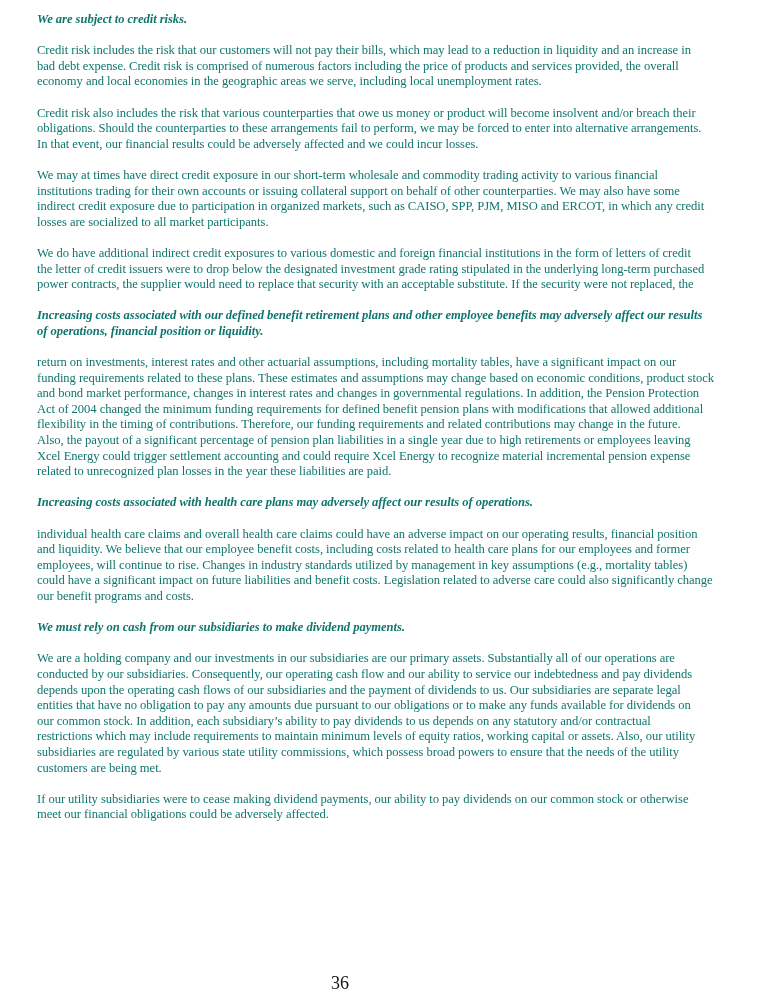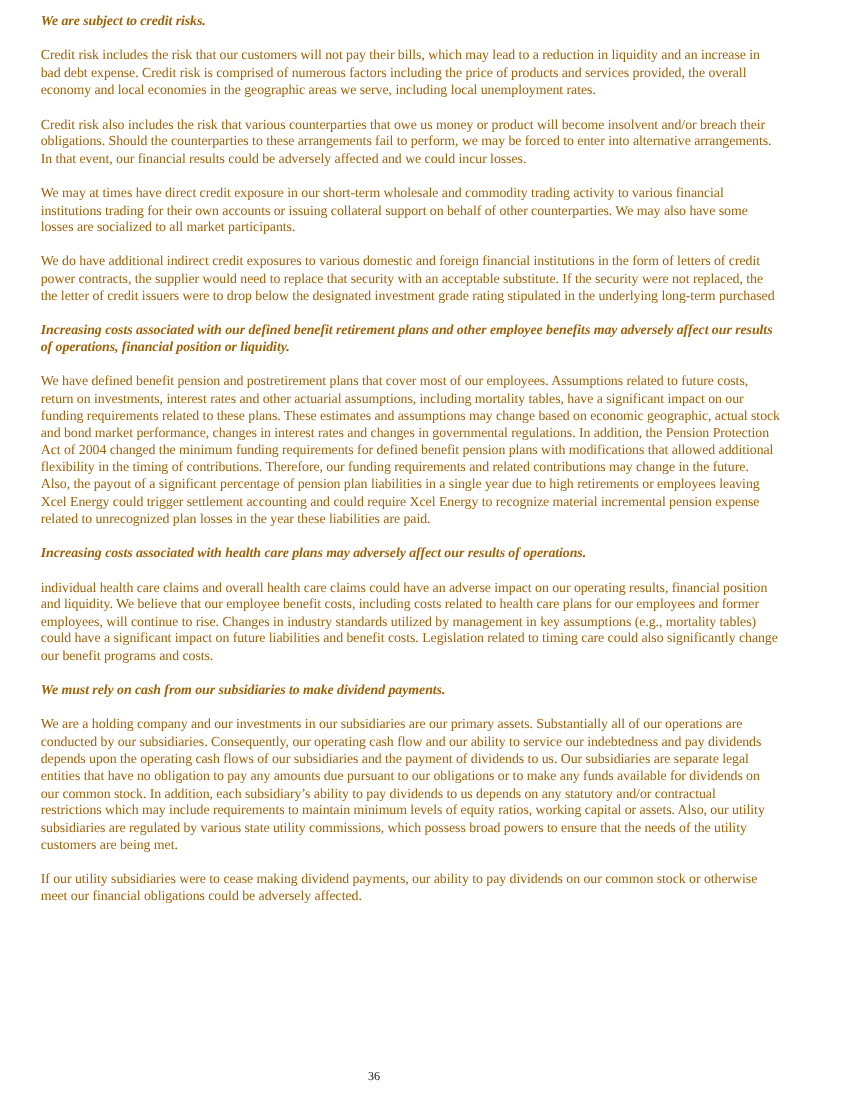--- a/index.html
+++ b/index.html
@@ -1,28 +1,28 @@
 <!DOCTYPE html>
 <html><head>
 <meta charset="utf-8">
 <style>
   html, body { margin: 0; padding: 0; background: #ffffff; }
   body { width: 768px; height: 1000px; position: relative; overflow: hidden; }
   .page {
     position: absolute; left: 37px; top: 12px; width: 712px;
     font-family: "Liberation Serif", "DejaVu Serif", serif;
-    font-size: 12.6px; line-height: 15.6px; color: #a16207;
+    font-size: 12.6px; line-height: 15.6px; color: #0f766e;
     letter-spacing: -0.05px;
   }
   .heading { font-weight: bold; font-style: italic; margin: 0 0 15.6px 0; }
   .para { margin: 0 0 15.6px 0; }
   .line { display: block; white-space: nowrap; }
   .page-number {
     position: absolute; left: 0; width: 680px; top: 973px; text-align: center;
-    font-family: "Liberation Serif", "DejaVu Serif", serif; font-size: 11px; color: #111111;
+    font-family: "Liberation Serif", "DejaVu Serif", serif; font-size: 18px; color: #111111;
   }
 </style>
 </head>
 <body>
 
 <div class="page">
 
   <div class="section">
     <p class="heading">
       <span class="line">We are subject to credit risks.</span>
@@ -33,56 +33,56 @@
       <span class="line">economy and local economies in the geographic areas we serve, including local unemployment rates.</span>
     </p>
     <p class="para">
       <span class="line">Credit risk also includes the risk that various counterparties that owe us money or product will become insolvent and/or breach their</span>
       <span class="line">obligations.  Should the counterparties to these arrangements fail to perform, we may be forced to enter into alternative arrangements.</span>
       <span class="line">In that event, our financial results could be adversely affected and we could incur losses.</span>
     </p>
     <p class="para">
       <span class="line">We may at times have direct credit exposure in our short-term wholesale and commodity trading activity to various financial</span>
       <span class="line">institutions trading for their own accounts or issuing collateral support on behalf of other counterparties.  We may also have some</span>
+      <span class="line">indirect credit exposure due to participation in organized markets, such as CAISO, SPP, PJM, MISO and ERCOT, in which any credit</span>
       <span class="line">losses are socialized to all market participants.</span>
     </p>
     <p class="para">
       <span class="line">We do have additional indirect credit exposures to various domestic and foreign financial institutions in the form of letters of credit</span>
+      <span class="line">the letter of credit issuers were to drop below the designated investment grade rating stipulated in the underlying long-term purchased</span>
       <span class="line">power contracts, the supplier would need to replace that security with an acceptable substitute.  If the security were not replaced, the</span>
-      <span class="line">the letter of credit issuers were to drop below the designated investment grade rating stipulated in the underlying long-term purchased</span>
     </p>
   </div>
 
   <div class="section">
     <p class="heading">
       <span class="line">Increasing costs associated with our defined benefit retirement plans and other employee benefits may adversely affect our results</span>
       <span class="line">of operations, financial position or liquidity.</span>
     </p>
     <p class="para">
-      <span class="line">We have defined benefit pension and postretirement plans that cover most of our employees.  Assumptions related to future costs,</span>
       <span class="line">return on investments, interest rates and other actuarial assumptions, including mortality tables, have a significant impact on our</span>
-      <span class="line">funding requirements related to these plans.  These estimates and assumptions may change based on economic geographic, actual stock</span>
+      <span class="line">funding requirements related to these plans.  These estimates and assumptions may change based on economic conditions, product stock</span>
       <span class="line">and bond market performance, changes in interest rates and changes in governmental regulations.  In addition, the Pension Protection</span>
       <span class="line">Act of 2004 changed the minimum funding requirements for defined benefit pension plans with modifications that allowed additional</span>
       <span class="line">flexibility in the timing of contributions.  Therefore, our funding requirements and related contributions may change in the future.</span>
       <span class="line">Also, the payout of a significant percentage of pension plan liabilities in a single year due to high retirements or employees leaving</span>
       <span class="line">Xcel Energy could trigger settlement accounting and could require Xcel Energy to recognize material incremental pension expense</span>
       <span class="line">related to unrecognized plan losses in the year these liabilities are paid.</span>
     </p>
   </div>
 
   <div class="section">
     <p class="heading">
       <span class="line">Increasing costs associated with health care plans may adversely affect our results of operations.</span>
     </p>
     <p class="para">
       <span class="line">individual health care claims and overall health care claims could have an adverse impact on our operating results, financial position</span>
       <span class="line">and liquidity.  We believe that our employee benefit costs, including costs related to health care plans for our employees and former</span>
       <span class="line">employees, will continue to rise.  Changes in industry standards utilized by management in key assumptions (e.g., mortality tables)</span>
-      <span class="line">could have a significant impact on future liabilities and benefit costs.  Legislation related to timing care could also significantly change</span>
+      <span class="line">could have a significant impact on future liabilities and benefit costs.  Legislation related to adverse care could also significantly change</span>
       <span class="line">our benefit programs and costs.</span>
     </p>
   </div>
 
   <div class="section">
     <p class="heading">
       <span class="line">We must rely on cash from our subsidiaries to make dividend payments.</span>
     </p>
     <p class="para">
       <span class="line">We are a holding company and our investments in our subsidiaries are our primary assets.  Substantially all of our operations are</span>

